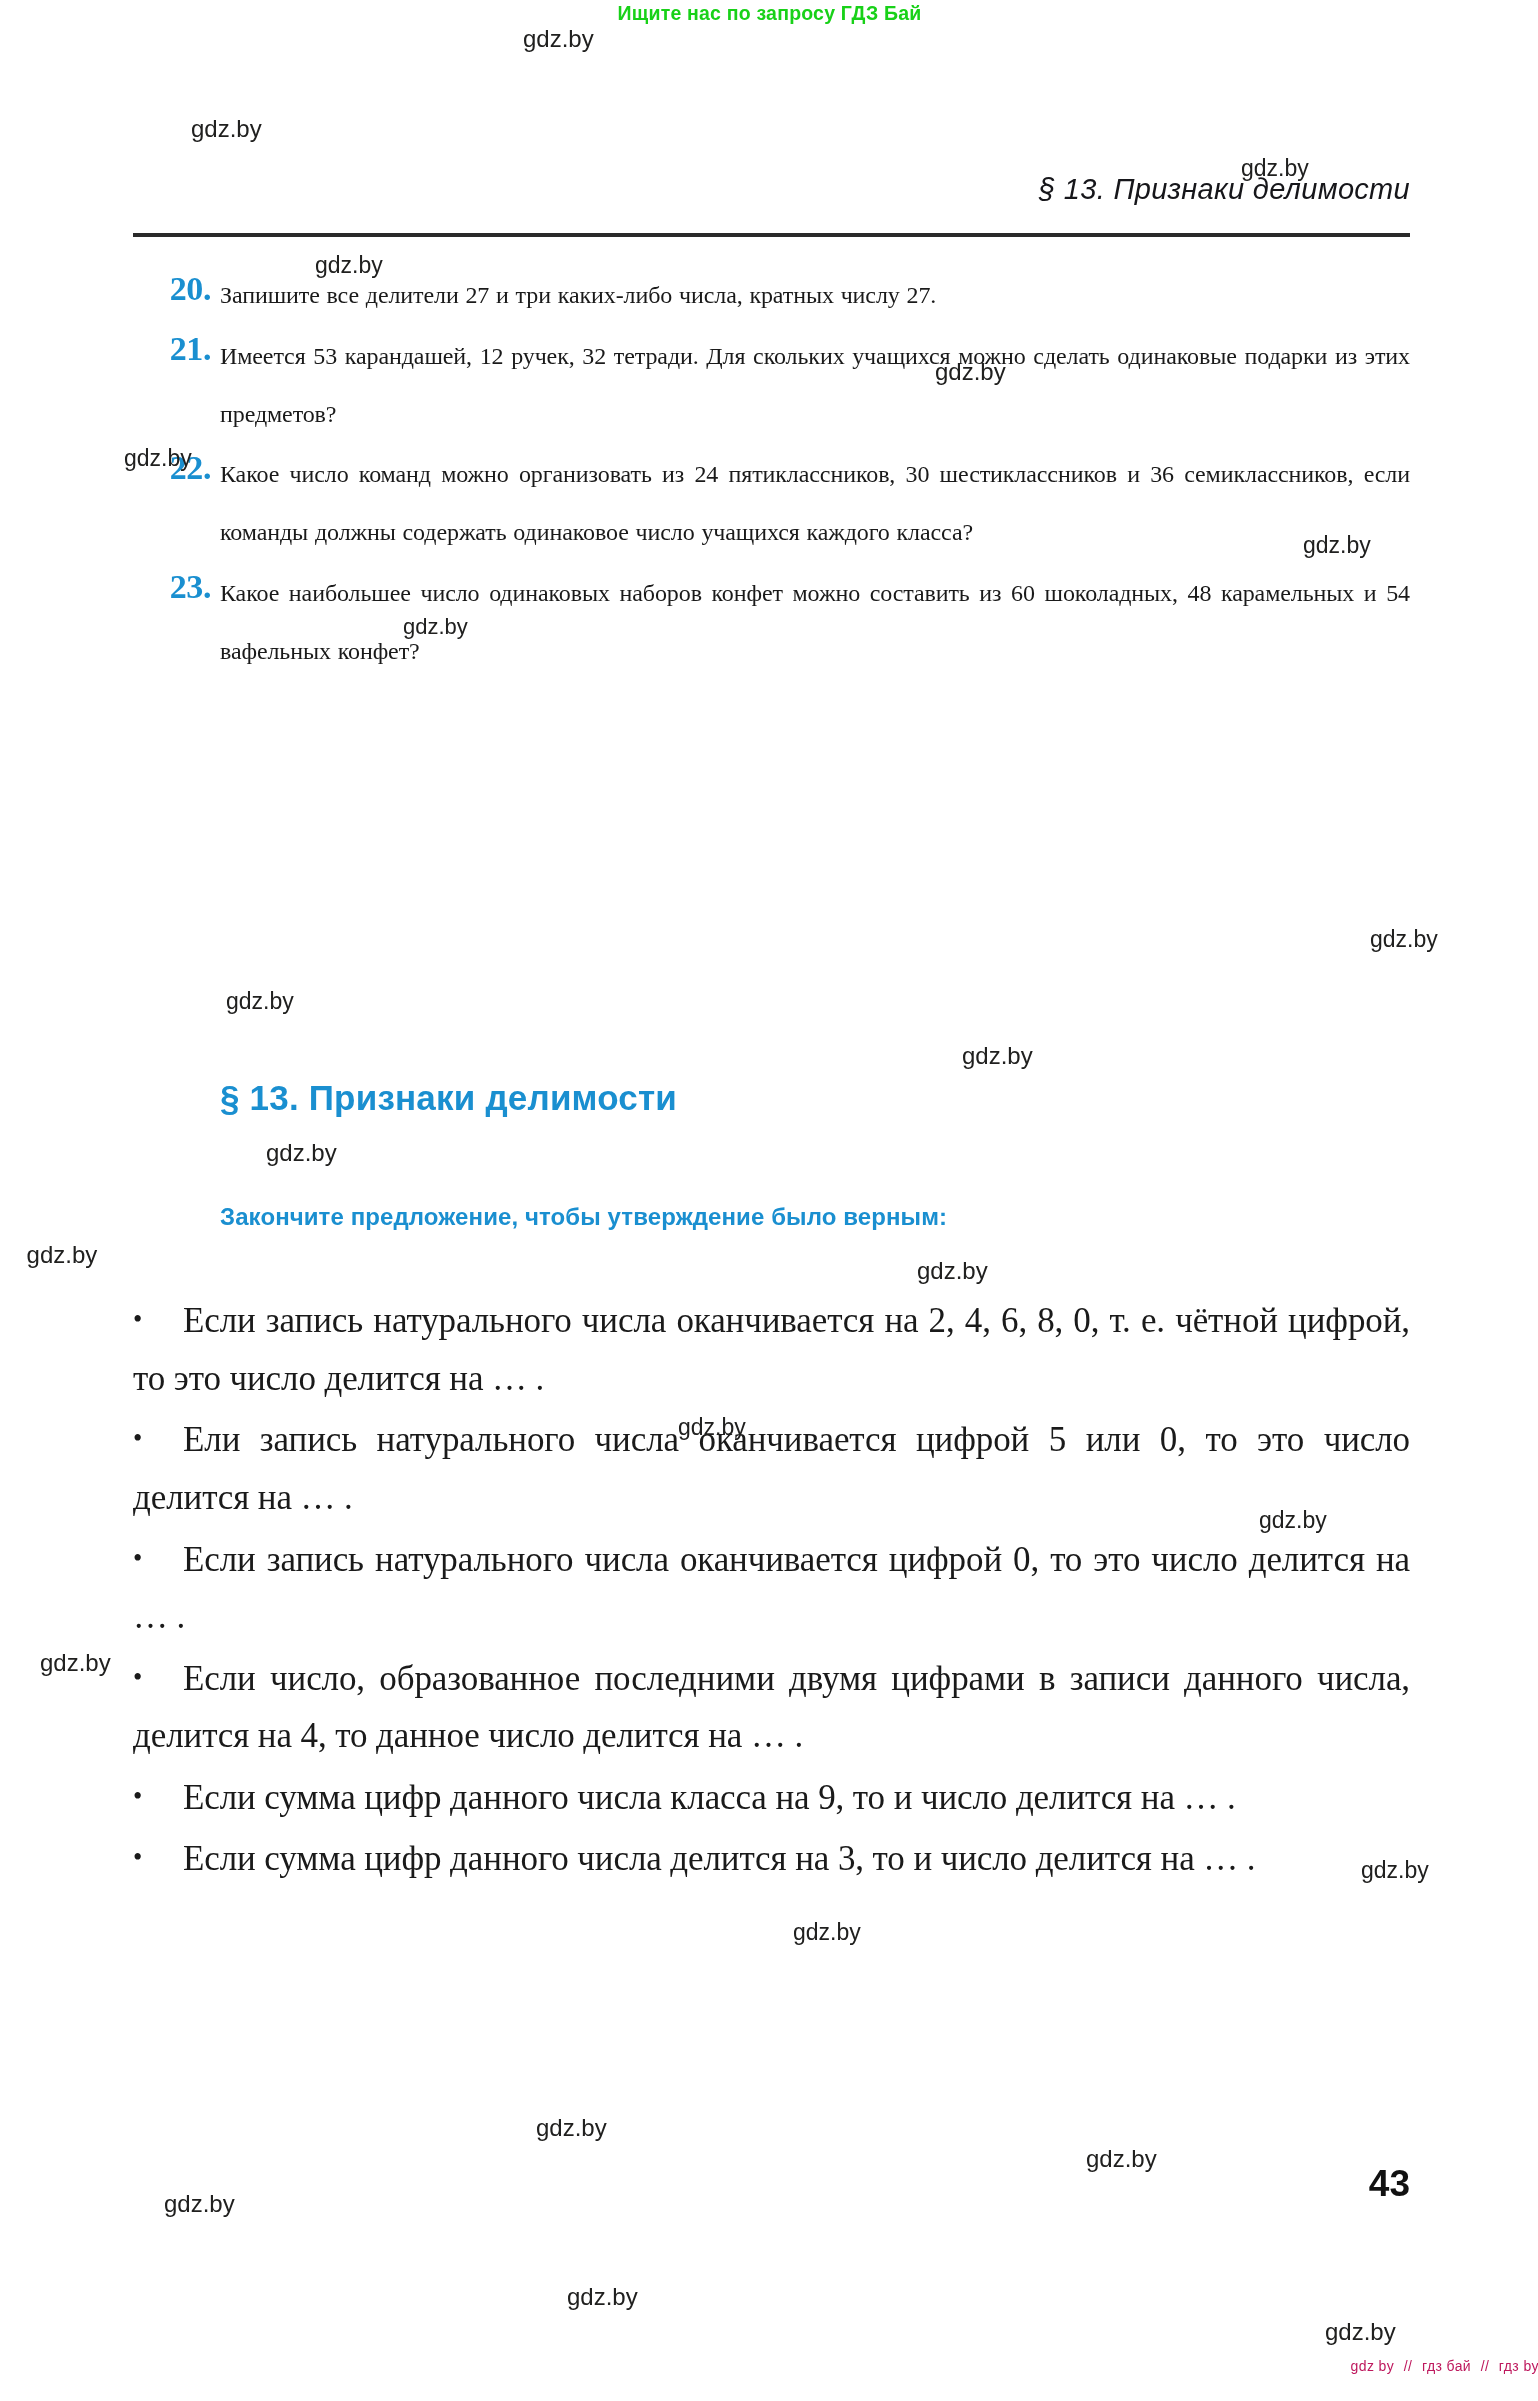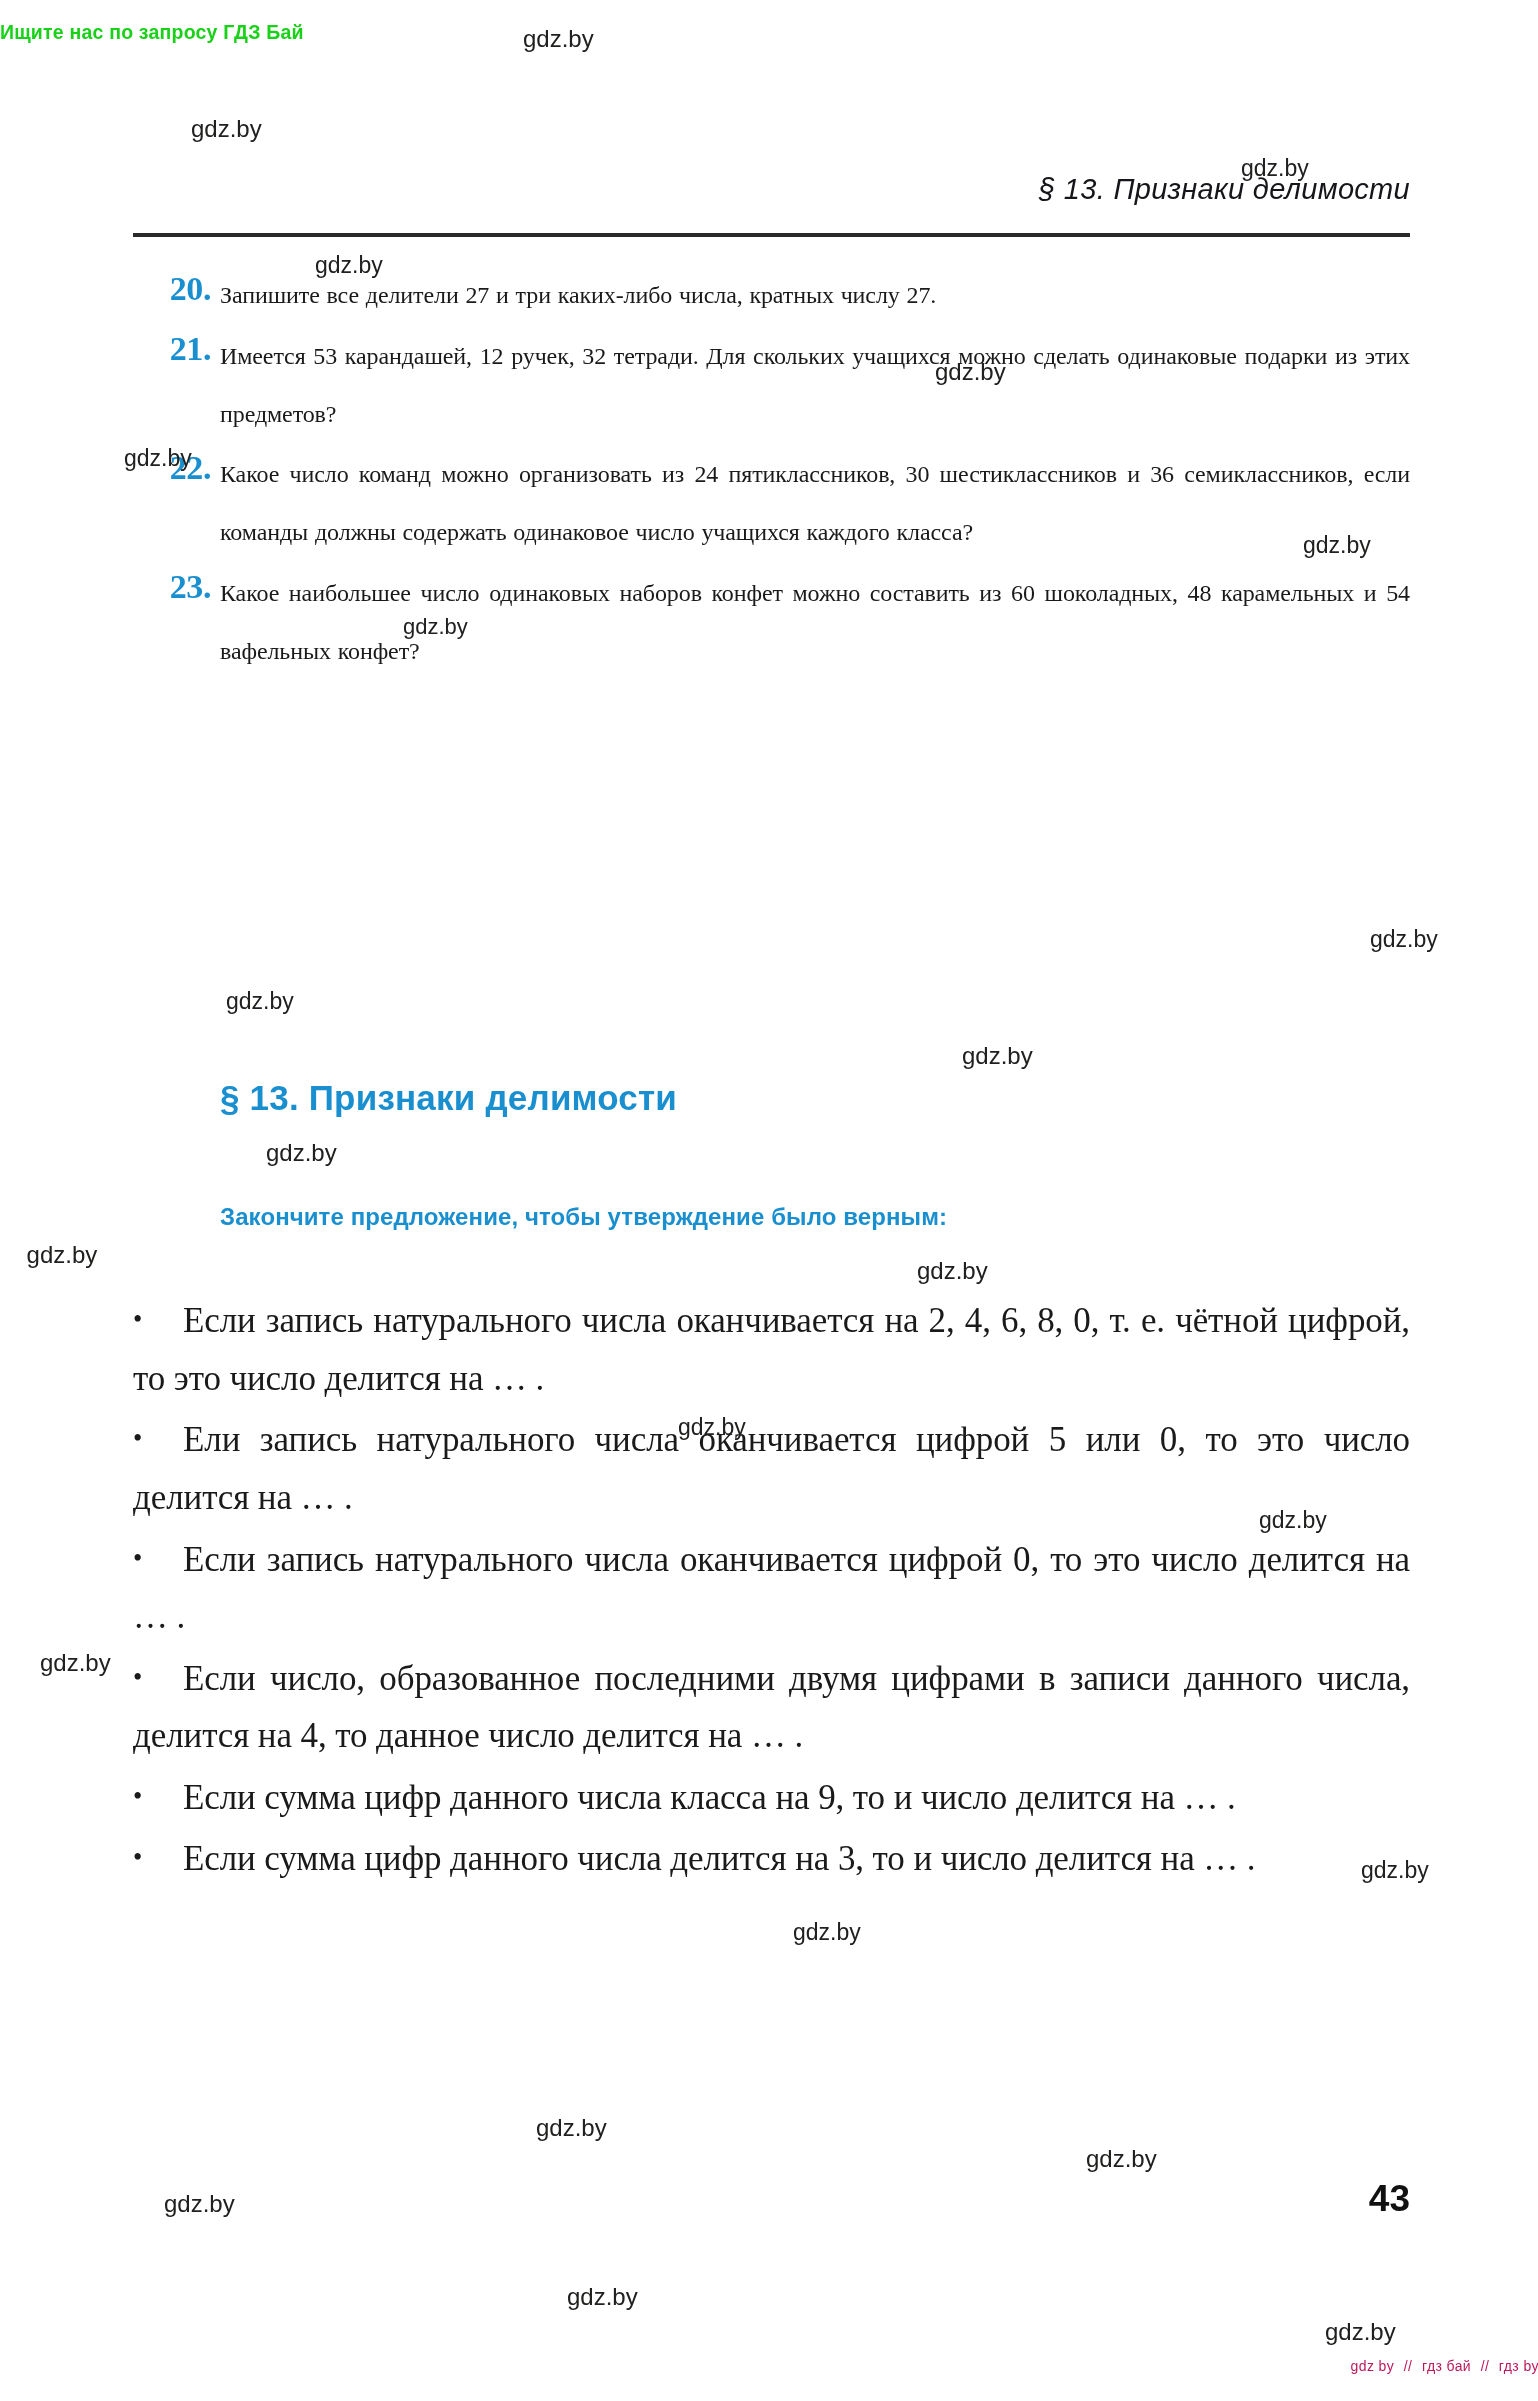--- a/index.html
+++ b/index.html
@@ -18,26 +18,26 @@
     background: #ffffff;
     overflow: hidden;
   }
 
   
   .promo-banner {
     position: absolute;
     top: 1.8px;
     left: 0;
     width: 100%;
+    text-align: center;
     font-family: "Liberation Sans", "DejaVu Sans", sans-serif;
     font-size: 19.5px;
     font-weight: 600;
     color: #18d118;
     letter-spacing: 0.2px;
-    margin-top: 19px;
   }
 
   
   .running-head {
     position: absolute;
     left: 133px;
     right: 129px;
     top: 173px;
     text-align: right;
     font-family: "Liberation Sans", "DejaVu Sans", sans-serif;
@@ -142,21 +142,20 @@
 
   
   .page-number {
     position: absolute;
     right: 129px;
     top: 2163px;
     font-family: "Liberation Sans", "DejaVu Sans", sans-serif;
     font-weight: bold;
     font-size: 37px;
     color: #111;
-    margin-top: 15px;
   }
 
   
   .footer-links {
     position: absolute;
     left: 0;
     width: 100%;
     top: 2358px;
     text-align: right;
     font-family: "Liberation Sans", "DejaVu Sans", sans-serif;

